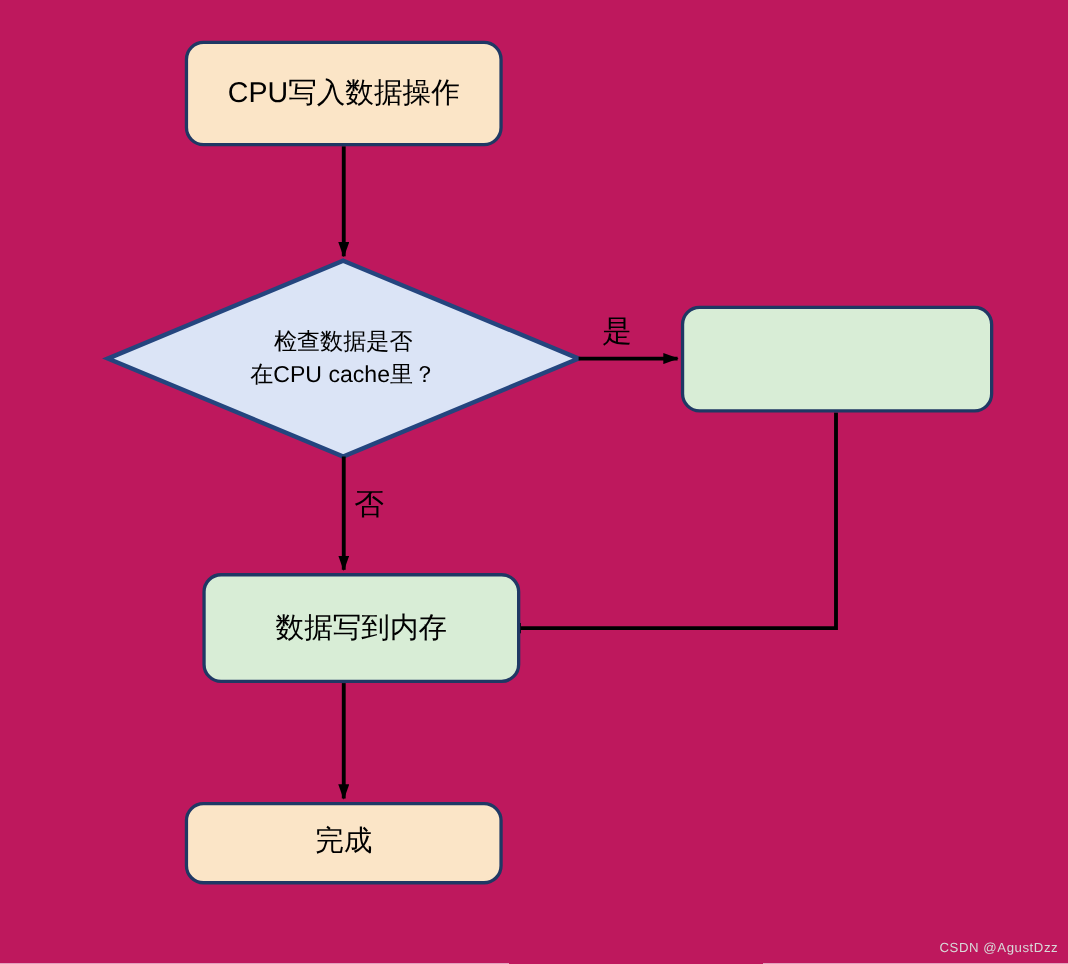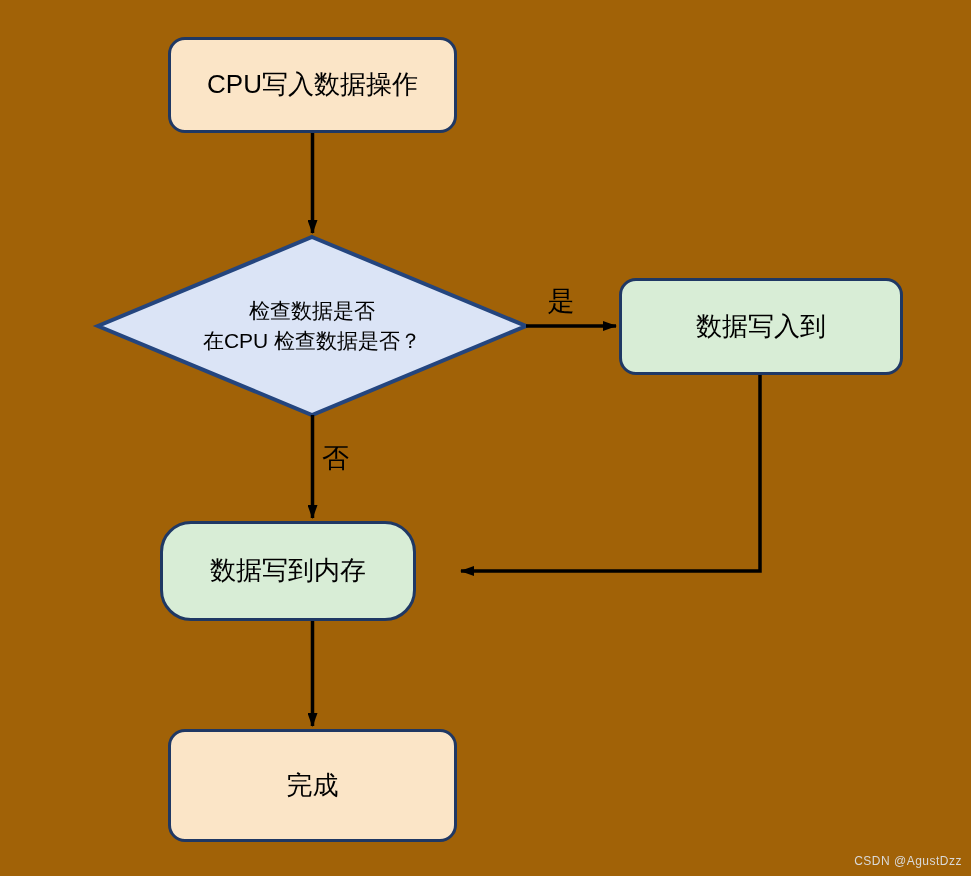--- a/index.html
+++ b/index.html
@@ -5,21 +5,21 @@
   html, body {
     margin: 0;
     padding: 0;
     background: #ffffff;
     font-family: "Liberation Sans", "DejaVu Sans", sans-serif;
   }
   .canvas {
     position: relative;
     width: 971px;
     height: 876px;
-    background: #a16207;
+    background: #be185d;
     overflow: hidden;
   }
   .edges-layer {
     position: absolute;
     left: 0;
     top: 0;
     width: 971px;
     height: 876px;
   }
   .edges-layer line, .edges-layer polyline {
@@ -38,22 +38,22 @@
     justify-content: center;
     text-align: center;
     color: #000000;
     font-size: 26px;
     line-height: 1.3;
   }
   .node-process { background: #FBE5C7; }
   .node-result  { background: #D8EDD6; }
   .node-start   { left: 168px; top: 37px;  width: 289px; height: 96px; }
   .node-cache   { left: 619px; top: 278px; width: 284px; height: 97px; }
-  .node-memory  { left: 160px; top: 521px; width: 256px; height: 100px; border-radius: 31px; }
-  .node-done    { left: 168px; top: 729px; width: 289px; height: 113px; }
+  .node-memory  { left: 184px; top: 521px; width: 289px; height: 100px; }
+  .node-done    { left: 168px; top: 729px; width: 289px; height: 75px; font-family: Liberation Mono, monospace; }
   .diamond-text {
     position: absolute;
     left: 98px;
     top: 237px;
     width: 428px;
     height: 178px;
     display: flex;
     flex-direction: column;
     align-items: center;
     justify-content: center;
@@ -104,25 +104,24 @@
 
     <line x1="312.5" y1="621" x2="312.5" y2="726" marker-end="url(#arrowhead)"></line>
   </svg>
 
   <div class="node node-process node-start">
     <span>CPU写入数据操作</span>
   </div>
 
   <div class="diamond-text">
     <span>检查数据是否</span>
-    <span>在CPU 检查数据是否？</span>
+    <span>在CPU cache里？</span>
   </div>
 
   <div class="node node-result node-cache">
-    <span>数据写入到</span>
   </div>
 
   <div class="node node-result node-memory">
     <span>数据写到内存</span>
   </div>
 
   <div class="node node-process node-done">
     <span>完成</span>
   </div>
 

